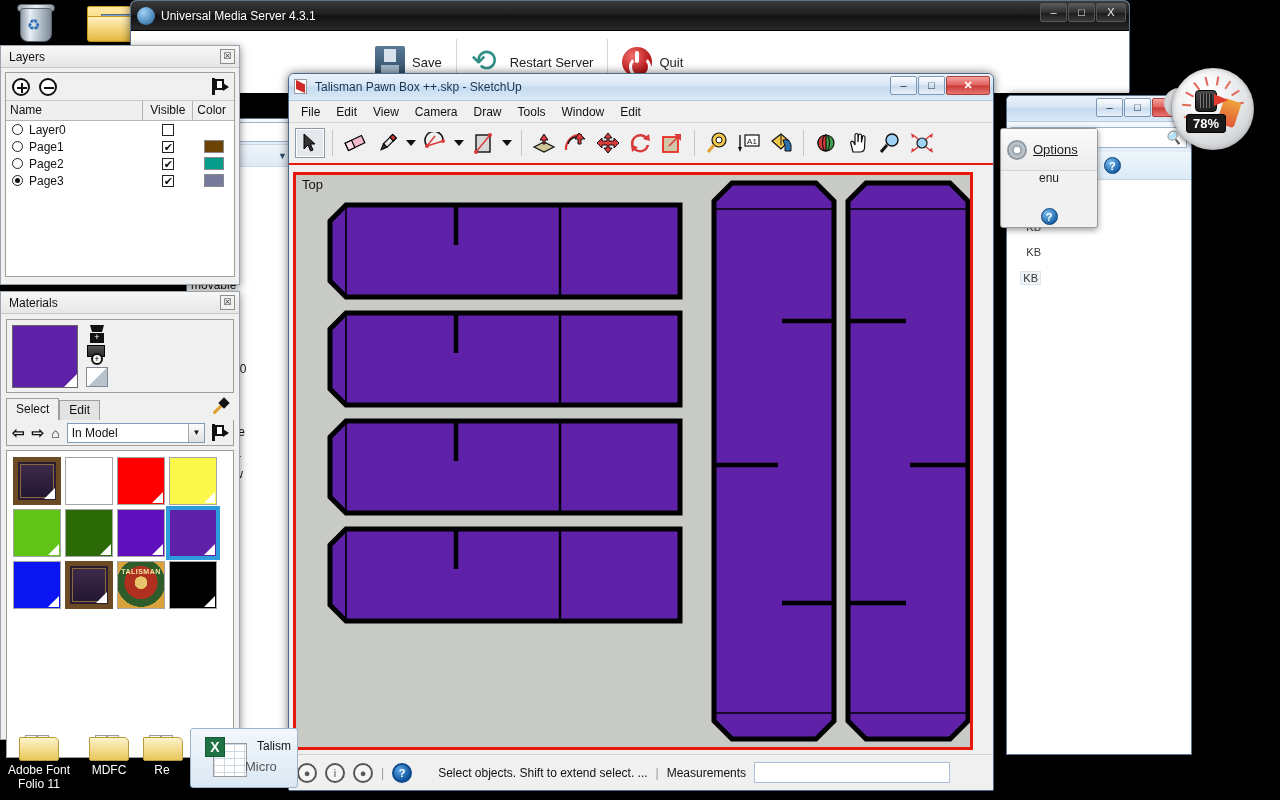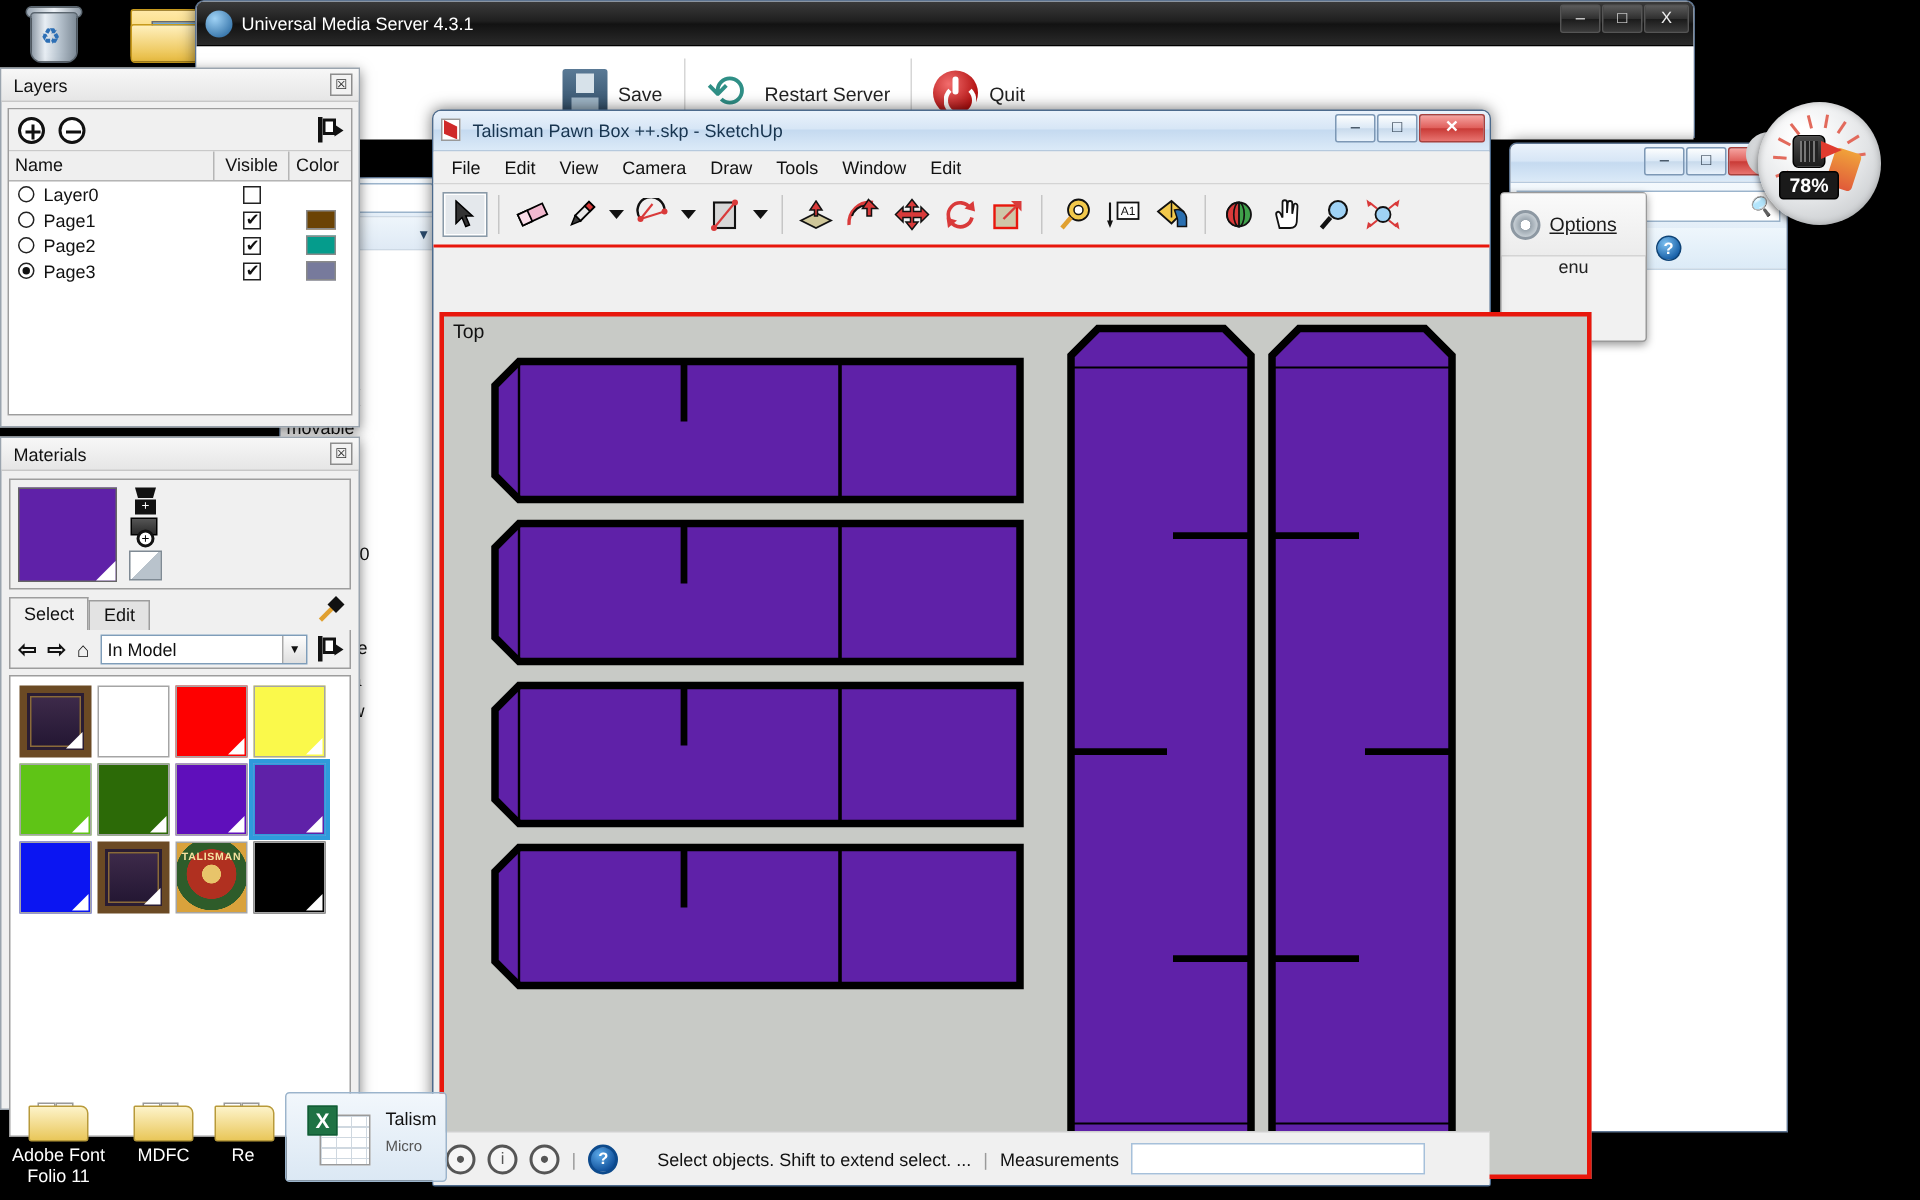--- a/index.html
+++ b/index.html
@@ -253,22 +253,22 @@
   .su-menu { height:22px; background:#f0f0f0; display:flex; align-items:center; gap:0px;
      border-bottom:1px solid #d4d4d4; padding-left:4px;}
   .su-menu > div { font-size:12px; color:#111; padding:2px 8px; }
   .su-toolbar { height:42px; background:#f0f0f0; display:flex; align-items:center; padding-left:6px; gap:2px;
      border-bottom:2px solid #e8170c;}
   .tbtn { width:30px;height:30px; display:flex; align-items:center; justify-content:center; position:relative;}
   .tbtn.pressed { border:1px solid #8a9aa8; background:#e4e8ec; box-shadow: inset 0 0 0 1px #fff;}
   .tsep { width:1px; height:26px; background:#c6c6c6; margin:0 5px;}
   .drop { width:14px; height:28px; display:flex; align-items:center; justify-content:center;}
   .drop .t { width:0;height:0;border-left:5px solid transparent;border-right:5px solid transparent;border-top:6px solid #111;}
-  .su-canvas { position:absolute; left:4px; top:98px; width:768px; height:578px;
-     background:#c8cac6; border:3px solid #e8170c; overflow:hidden;margin-top:36px;}
+  .su-canvas { position:absolute; left:4px; top:98px; width:680px; height:578px;
+     background:#c8cac6; border:3px solid #e8170c; overflow:hidden;}
   .su-viewlabel { position:absolute; left:6px; top:2px; font-size:13px; color:#111; }
   .su-status { position:absolute; left:0; bottom:0; width:100%; height:36px;
      background:#f0f0f0; border-top:1px solid #d0d0d0; display:flex; align-items:center; padding-left:8px; gap:8px;}
   .sbtn { width:20px;height:20px;border-radius:50%;border:2px solid #555; background:#f5f5f5; color:#555;
      font-size:11px; text-align:center; line-height:17px;}
   .sbtn.blue { background: radial-gradient(circle at 35% 30%, #5aa8e8, #10509a 75%); color:#fff; border-color:#0d4membr; border-color:#0d4a8c; font-weight:bold;}
   .su-hint { font-size:12px; color:#111; }
   .su-meas-lbl { font-size:12px; color:#111; }
   .su-meas-box { width:196px; height:21px; background:#fff; border:1px solid #a6c0da; }
   .vsep { color:#9a9a9a; }
@@ -284,21 +284,21 @@
   .tb-folder .pp { position:absolute; left:9px; top:2px; width:12px;height:22px; background:#fff; border:1px solid #999;}
   .tb-folder .pp2 { position:absolute; left:21px; top:2px; width:12px;height:22px; background:#f2f2f2; border:1px solid #999;}
   #excel-task { position:absolute; left:190px; top:728px; width:108px; height:60px;
     background:linear-gradient(#f2f7fc,#dbe8f4); border:1px solid #9bb4cc; border-radius:3px; }
   .xl-ico { position:absolute; left:12px; top:8px; width:46px; height:42px;}
   .xl-ico .sheet{position:absolute;left:10px;top:6px;width:34px;height:34px;background:#fff;border:1px solid #9a9a9a;
      background-image: repeating-linear-gradient(#cfd8e0 0 1px, transparent 1px 7px), repeating-linear-gradient(90deg,#cfd8e0 0 1px, transparent 1px 10px);}
   .xl-ico .x{position:absolute;left:2px;top:0px;width:20px;height:20px;background:#1f7244;color:#fff;
      font-weight:bold;font-size:14px;text-align:center;line-height:19px;border:1px solid #12read; border:1px solid #125c36;}
   .xl-text { position:absolute; left:66px; top:10px; font-size:12px; color:#111; white-space:nowrap;}
-  .xl-text2 { position:absolute; left:66px; top:30px; font-size:10px; color:#555; white-space:nowrap;}
+  .xl-text2 { position:absolute; left:54px; top:30px; font-size:13px; color:#555; white-space:nowrap;}
 </style>
 </head>
 <body>
 
 <div id="root">
 
   <div class="trash">
     <div class="lid"></div>
     <div class="can"></div>
     <div class="recyc">♻</div>

